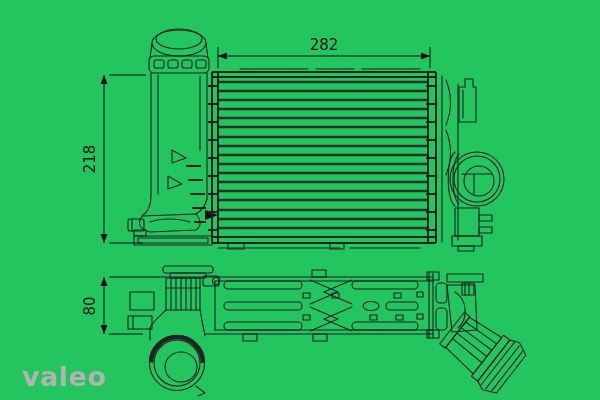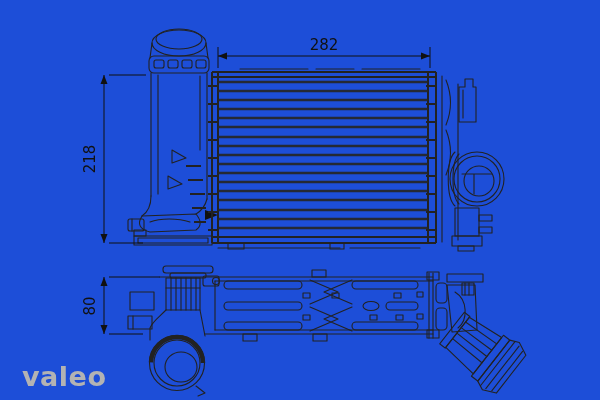--- a/index.html
+++ b/index.html
@@ -1,16 +1,16 @@
 <!DOCTYPE html>
 <html><head>
 <meta charset="utf-8">
 <style>
   html,body{margin:0;padding:0;background:#fff;}
-  .page{position:relative;width:600px;height:400px;background:#1d4ed8;overflow:hidden;
+  .page{position:relative;width:600px;height:400px;background:#22c55e;overflow:hidden;
         font-family:"DejaVu Sans","Liberation Sans",sans-serif;}
   svg{display:block;}
   .ln{fill:none;stroke:#222;stroke-width:1.1;stroke-linejoin:round;stroke-linecap:round;}
   .ln2{fill:none;stroke:#222;stroke-width:2;stroke-linejoin:round;}
   .fins{fill:none;stroke:#262626;stroke-width:2.4;opacity:.92;}
   .tick{fill:none;stroke:#222;stroke-width:2.2;}
   .dim{fill:none;stroke:#111;stroke-width:1;}
   .ah{fill:#111;stroke:none;}
   .dimtxt{fill:#111;font-size:15px;}
   .logo{fill:#b3b3b3;font-size:27px;font-weight:700;letter-spacing:.5px;}

